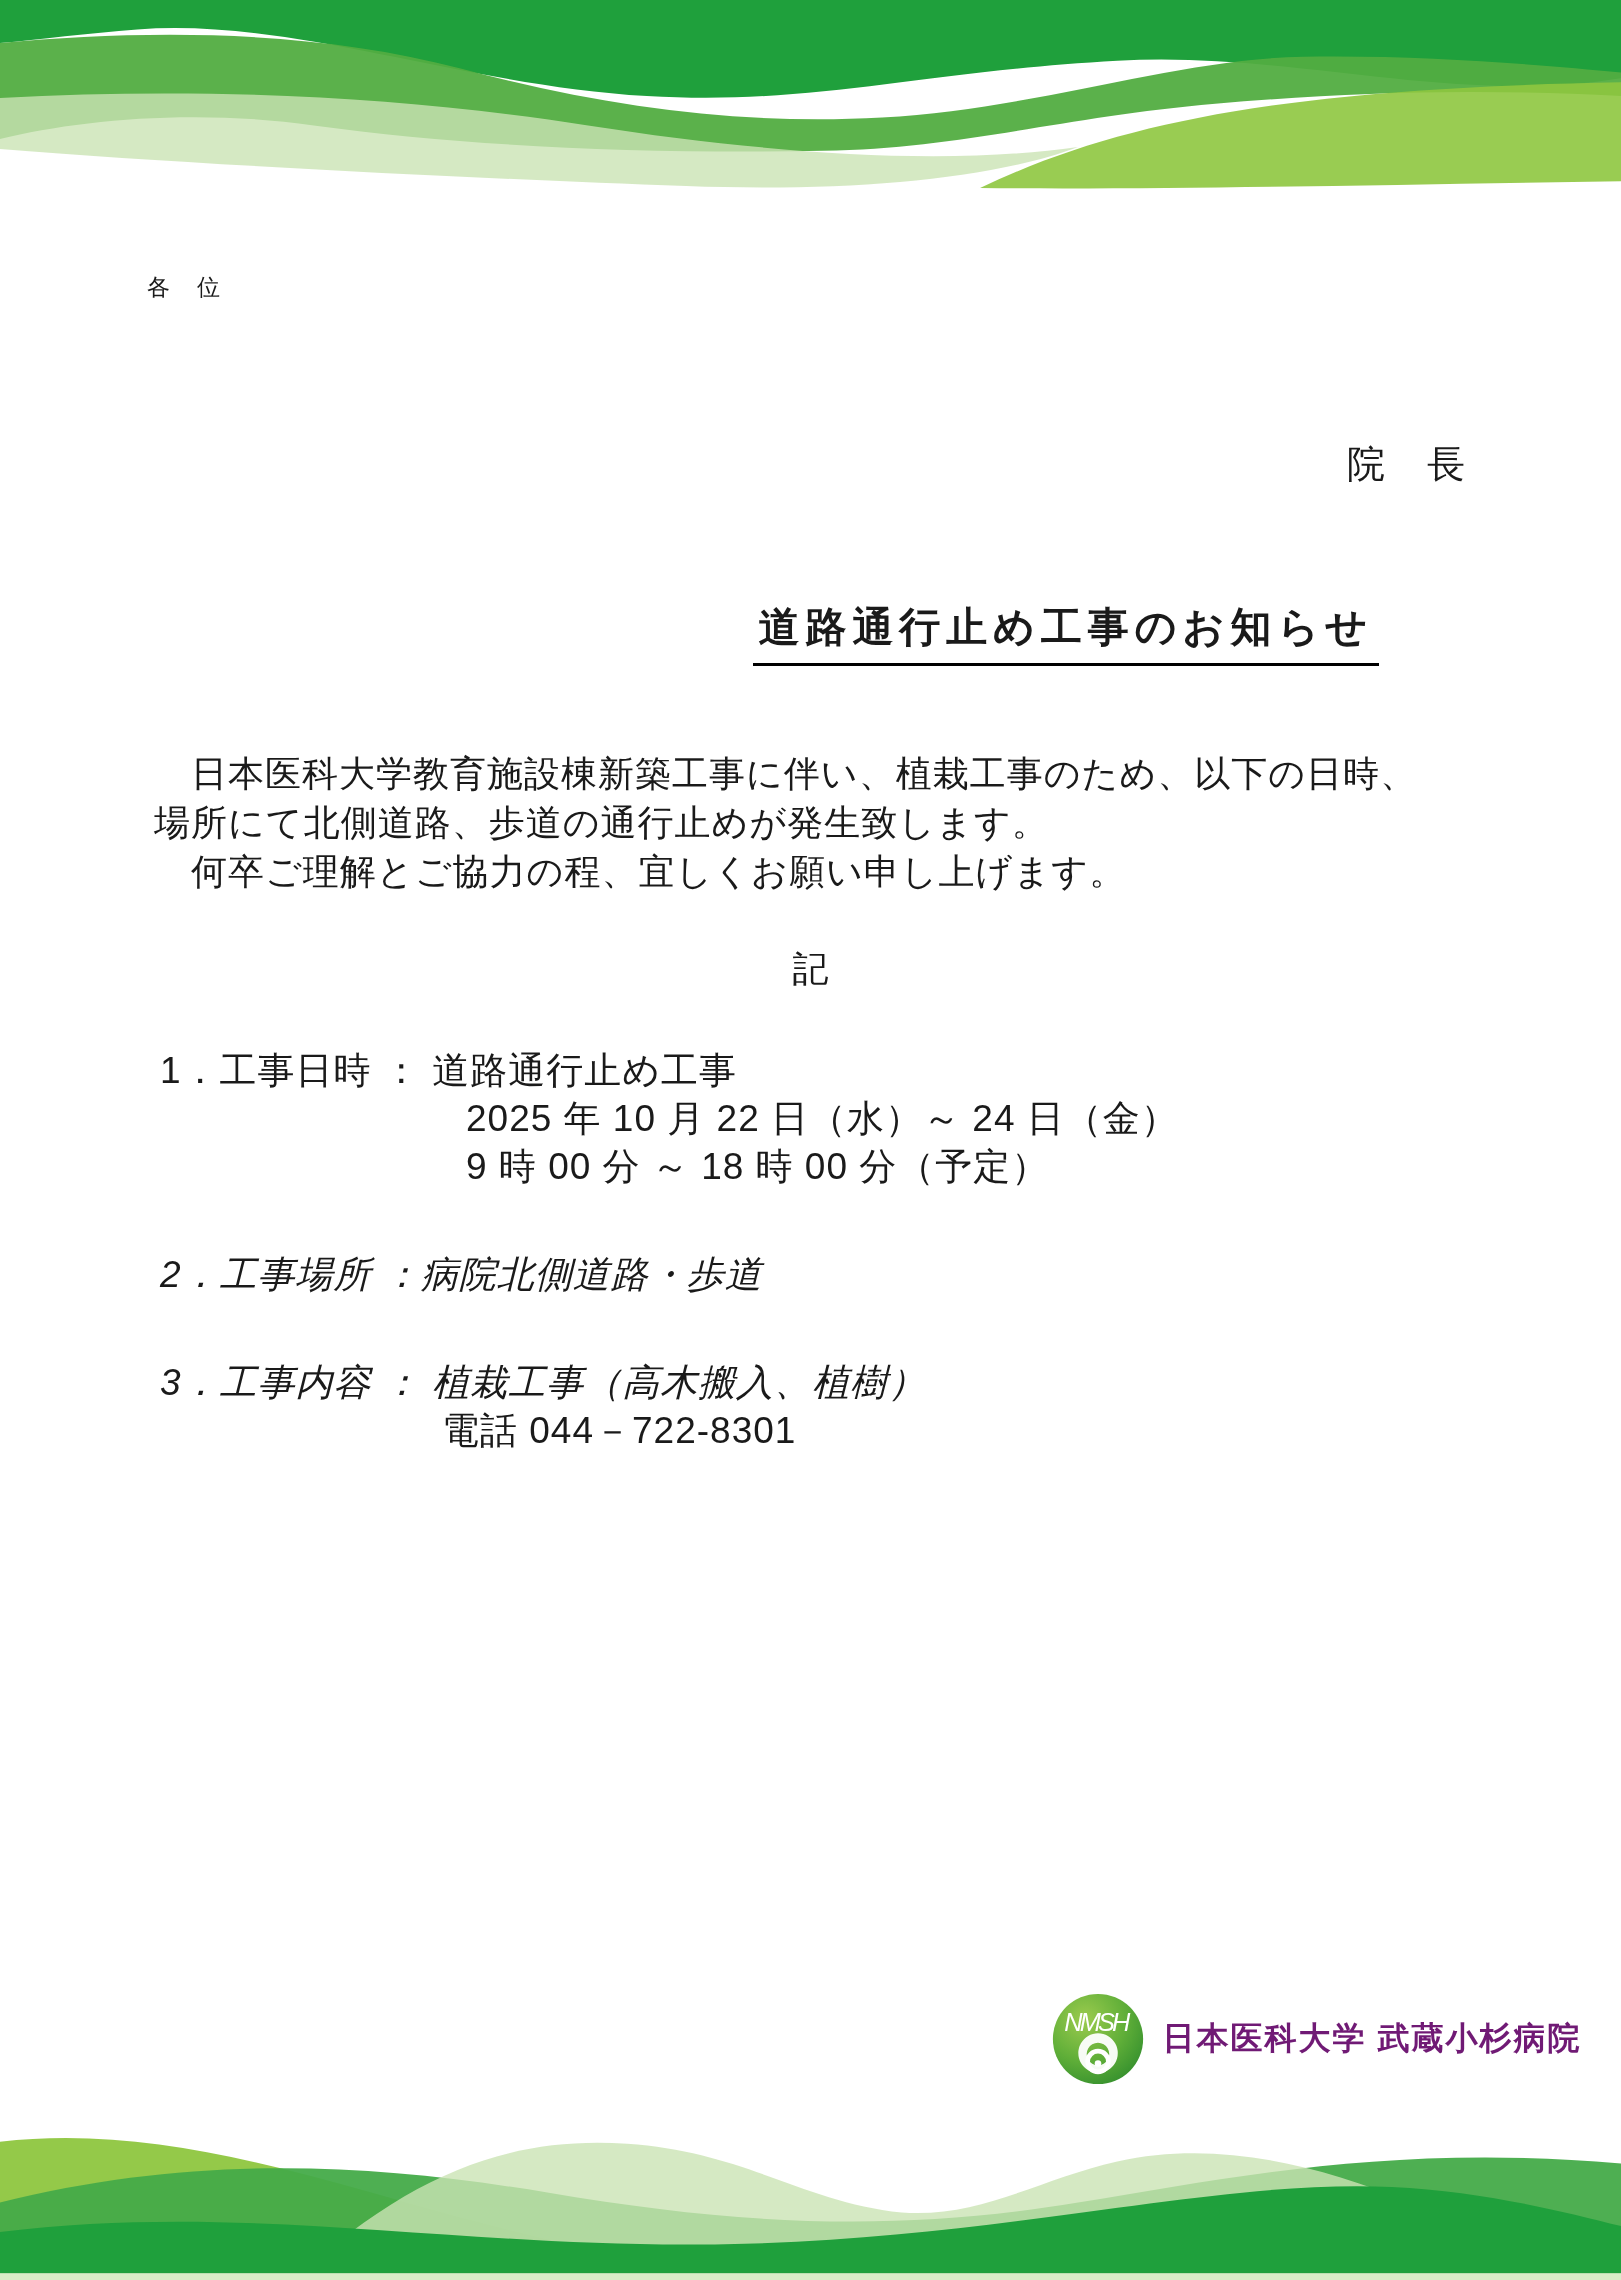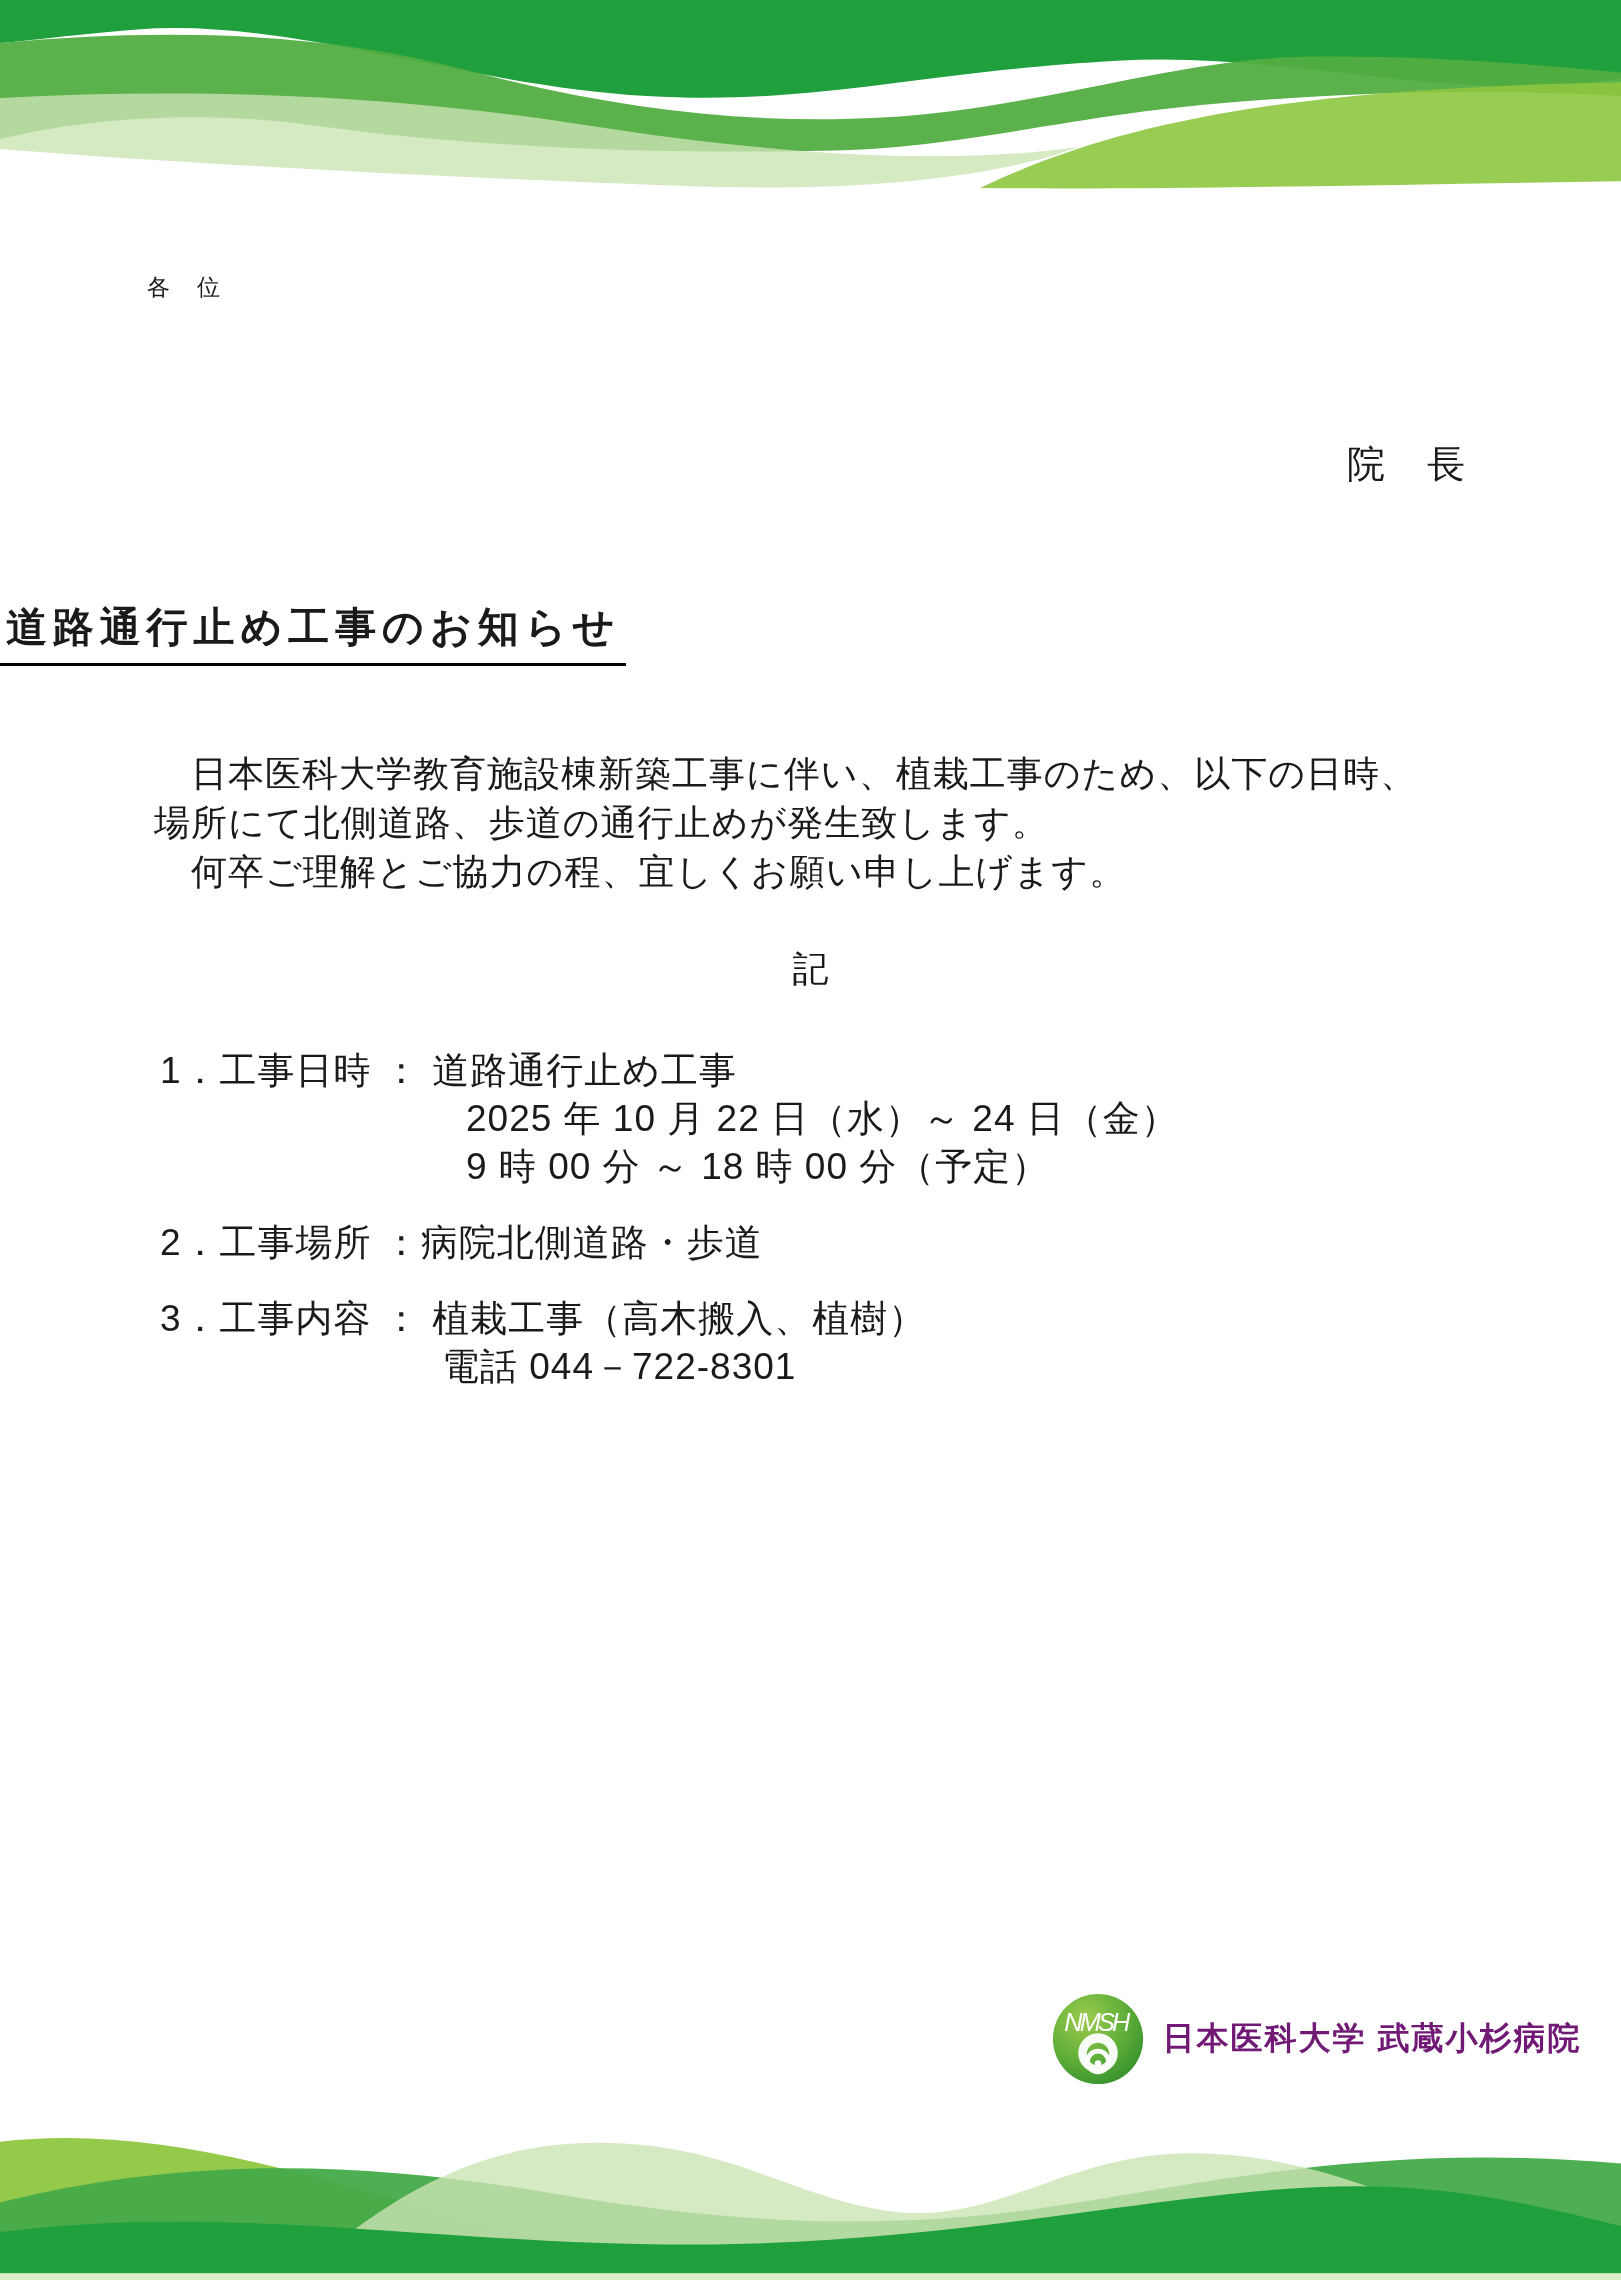--- a/index.html
+++ b/index.html
@@ -19,42 +19,42 @@
 
   .recipient {
     position:absolute; left:147px; top:272px;
     font-size:23px; letter-spacing:2px;
   }
   .sender {
     position:absolute; right:154px; top:439px;
     font-size:38px; letter-spacing:2px; text-align:right;
   }
   .doc-title-wrap {
-    position:absolute; left:0; top:600px; width:1379px; text-align:left;
+    position:absolute; left:0; top:600px; width:1379px; text-align:right;
   }
   .doc-title {
     display:inline-block;
     font-size:41px; font-weight:bold; letter-spacing:5.9px;
     border-bottom:3.9px solid #000;
     padding:0 5.9px 7.8px 5.9px;
   }
   .intro {
     position:absolute; left:154px; right:137px; top:749px;
     font-size:36px; line-height:49px; letter-spacing:1px;
   }
   .record-marker {
     position:absolute; left:0; top:945px; width:1621px;
     text-align:center; font-size:36px;
   }
   .items {
     position:absolute; left:160px; right:88px; top:1047px;
     font-size:37px; line-height:48px; letter-spacing:1px;
   }
   .item-line { white-space:nowrap; }
-  .item-gap { margin-top:28px; }
+  .item-gap { margin-top:60px;font-style:italic; }
   .cont-1 { margin-left:306px; }
   .cont-4 { margin-left:282px; }
 
   .logo-block {
     position:absolute; left:1051px; top:1992px;
     display:flex; align-items:center;
   }
   .logo-mark { width:94px; height:94px; flex:0 0 auto; }
   .logo-name {
     margin-left:17.6px;

